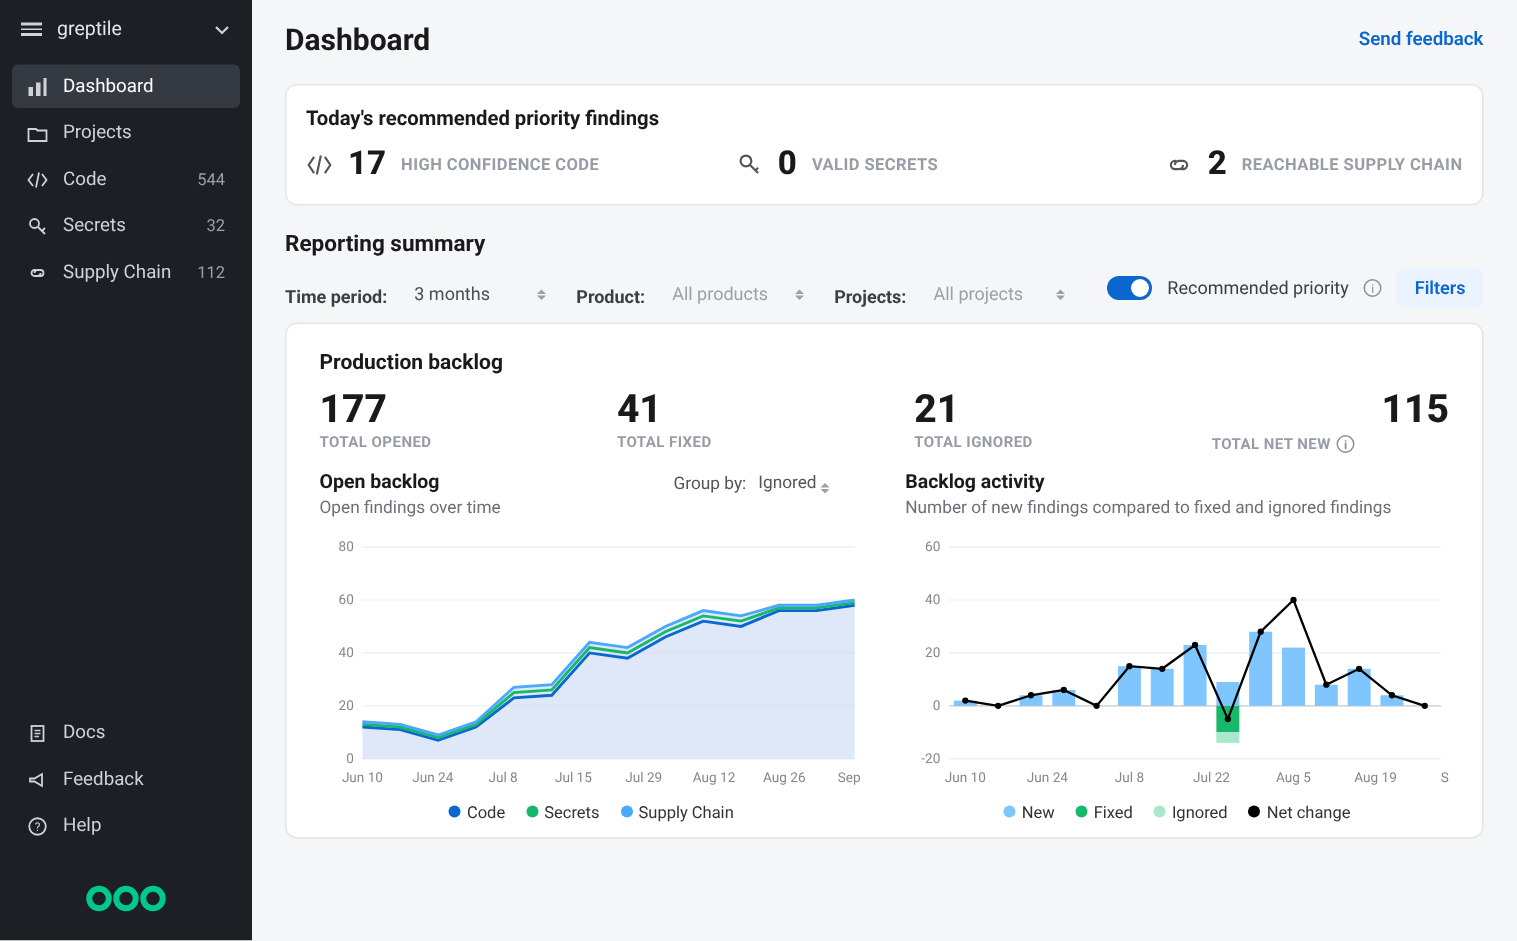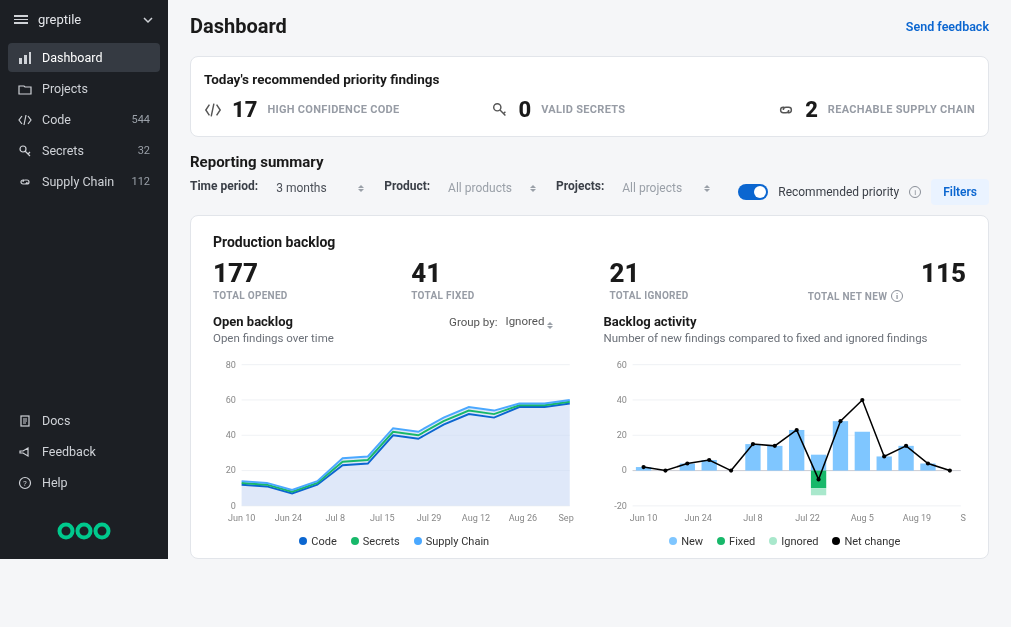--- a/index.html
+++ b/index.html
@@ -1,17 +1,17 @@
 <!DOCTYPE html>
 <html><head>
 <meta charset="utf-8">
 <style>
 * { box-sizing: border-box; margin: 0; padding: 0; }
 body { font-family: -apple-system, BlinkMacSystemFont, "Segoe UI", Roboto, Helvetica, Arial, sans-serif; font-size: 13px; color: #1a1a1a; background: #f5f6f8; width: 1011px; height: 627px; overflow: hidden; }
-.app { display: flex; height: 559px; }
+.app { display: flex; height: 627px; }
 
 
 .sidebar { width: 168px; background: #1c1f24; color: #cfd2d7; display: flex; flex-direction: column; }
 .sb-header { display: flex; align-items: center; padding: 12px 14px; gap: 10px; font-size: 13px; color:#e3e5e9; }
 .sb-header .hamburger { width:14px; display:flex; flex-direction:column; gap:2px;}
 .sb-header .hamburger span { height:1.5px; background:#cfd2d7; display:block;}
 .sb-header .caret { margin-left:auto; }
 .sb-nav { padding: 4px 8px; display:flex; flex-direction:column; gap:2px; }
 .sb-item { display:flex; align-items:center; gap:10px; padding:7px 10px; border-radius:4px; cursor:pointer; font-size:12.5px;}
 .sb-item.active { background:#353a42; color:#fff; }
@@ -31,21 +31,21 @@
 
 .pf-title { font-size:13.5px; font-weight:700; margin-bottom:10px;}
 .pf-row { display:flex; align-items:flex-end; gap:14px; }
 .pf-item { display:flex; align-items:center; gap:10px; flex:1;}
 .pf-item .num { font-size:22px; font-weight:800;}
 .pf-item .lbl { font-size:11px; font-weight:700; color:#979ca5; letter-spacing:.3px;}
 .pf-item svg { width:18px; height:18px; stroke:#555; fill:none;}
 
 
 .section-heading { font-size:15px; font-weight:700; margin:16px 22px 8px 22px; }
-.filters-row { display:flex; align-items:flex-start; gap:18px; margin:0 22px; font-size:12px; color:#3a3f47;}
+.filters-row { display:flex; align-items:flex-end; gap:18px; margin:0 22px; font-size:12px; color:#3a3f47;}
 .filters-row .fr-label { font-weight:700;}
 .filters-row .fr-select { display:flex; align-items:center; gap:6px; color:#4a4f57; min-width:90px; justify-content:space-between; padding:2px 0;}
 .filters-row .fr-select.muted { color:#9aa0a8;}
 .switch { width:30px; height:16px; background:#0b66d0; border-radius:10px; position:relative;}
 .switch .knob { position:absolute; right:2px; top:2px; width:12px; height:12px; background:#fff; border-radius:50%;}
 .filters-btn { background:#eaf3ff; color:#0b66d0; font-weight:600; padding:6px 12px; border-radius:4px; font-size:12px; cursor:pointer;}
 .info-circ { display:inline-flex; width:12px; height:12px; border:1px solid #8a8f98; border-radius:50%; font-size:8px; align-items:center; justify-content:center; color:#8a8f98;}
 
 
 .backlog-card { padding:18px 22px 10px 22px; }

